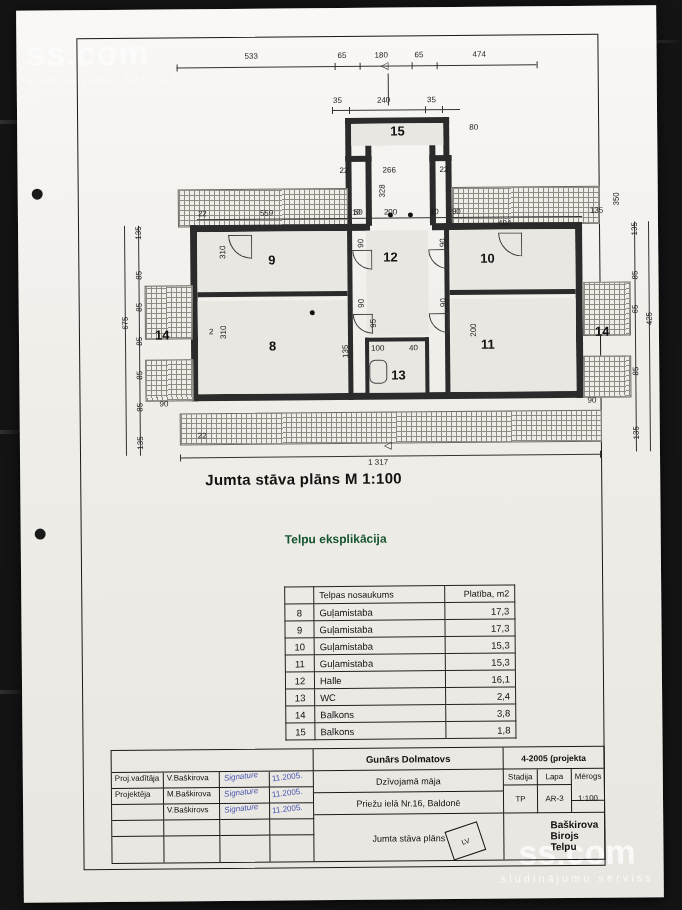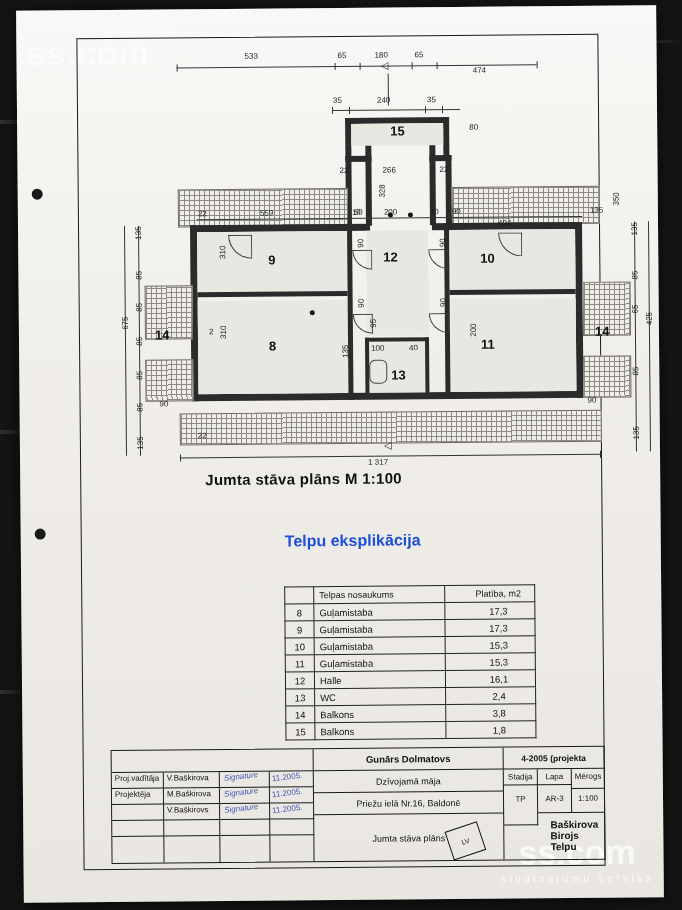--- a/index.html
+++ b/index.html
@@ -37,28 +37,28 @@
     background-color:#efedE8;border:1px solid #6d6a65;}
   .dim{position:absolute;font-size:8px;color:#1a1a1a;white-space:nowrap;}
   .dimv{position:absolute;font-size:8px;color:#1a1a1a;white-space:nowrap;transform:rotate(-90deg);transform-origin:left top;}
   .roomnum{position:absolute;font-size:13px;font-weight:bold;color:#111;}
   .dimline{position:absolute;background:#333;}
   .tick{position:absolute;width:1px;height:7px;background:#333;}
   .door{position:absolute;border:1px solid #3a3a3a;border-radius:0 0 0 100%;}
 
   
   .plan-title{position:absolute;font-size:15px;font-weight:bold;color:#111;letter-spacing:.3px;}
-  .expl-title{position:absolute;font-size:16px;font-weight:bold;color:#1d4ed8;}
+  .expl-title{position:absolute;font-size:12px;font-weight:bold;color:#14532d;}
 
   
   #expl{position:absolute;left:263px;top:578px;border-collapse:collapse;font-size:9.5px;color:#111;}
   #expl td,#expl th{border:1px solid #222;padding:1px 5px;font-weight:normal;text-align:left;height:14px;}
   #expl .c-no{width:18px;text-align:center;}
   #expl .c-name{width:120px;}
-  #expl .c-area{width:62px;text-align:center;padding-left:22px;}
+  #expl .c-area{width:62px;text-align:right;padding-left:2px;}
   #expl thead td{font-size:9px;}
 
   
   #tblock{position:absolute;left:88px;top:740px;width:492px;height:112px;border:1.3px solid #1a1a1a;font-size:8px;color:#111;}
   #tblock .cell{position:absolute;box-sizing:border-box;border-right:1px solid #1a1a1a;border-bottom:1px solid #1a1a1a;padding:1px 3px;overflow:hidden;}
   #tblock .nb{border-right:none;}
   #tblock .nbb{border-bottom:none;}
   .sig{position:absolute;color:#2d3ea8;font-size:8px;font-style:italic;transform:rotate(-6deg);opacity:.85;}
   .bold{font-weight:bold;}
   .cen{text-align:center;}
@@ -100,21 +100,21 @@
       <div class="tick" style="left:100px;top:25px;"></div>
       <div class="tick" style="left:258px;top:25px;"></div>
       <div class="tick" style="left:283px;top:25px;"></div>
       <div class="tick" style="left:335px;top:25px;"></div>
       <div class="tick" style="left:360px;top:25px;"></div>
       <div class="tick" style="left:460px;top:25px;"></div>
       <div class="dim" style="left:168px;top:13px;">533</div>
       <div class="dim" style="left:261px;top:13px;">65</div>
       <div class="dim" style="left:298px;top:13px;">180</div>
       <div class="dim" style="left:338px;top:13px;">65</div>
-      <div class="dim" style="left:396px;top:29px;">474</div>
+      <div class="dim" style="left:396px;top:13px;">474</div>
 
       <div class="dim" style="left:304px;top:22px;font-size:10px;">◁</div>
       <div class="dimline" style="left:311px;top:36px;width:1px;height:32px;"></div>
 
       <div class="dimline" style="left:255px;top:72px;width:128px;height:1px;"></div>
       <div class="tick" style="left:255px;top:69px;"></div>
       <div class="tick" style="left:272px;top:69px;"></div>
       <div class="tick" style="left:348px;top:69px;"></div>
       <div class="tick" style="left:365px;top:69px;"></div>
       <div class="dim" style="left:256px;top:58px;">35</div>
@@ -339,22 +339,22 @@
       <div class="sig" style="left:160px;top:55px;font-style:normal;">11.2005.</div>
 
       <div class="cell cen bold" style="left:202px;top:0;width:190px;height:22px;font-size:9.5px;line-height:20px;">Gunārs Dolmatovs</div>
       <div class="cell cen" style="left:202px;top:22px;width:190px;height:22px;font-size:9px;line-height:20px;">Dzīvojamā māja</div>
       <div class="cell cen" style="left:202px;top:44px;width:190px;height:22px;font-size:9px;line-height:20px;">Priežu ielā Nr.16, Baldonē</div>
       <div class="cell cen nbb" style="left:202px;top:66px;width:190px;height:46px;font-size:9px;line-height:46px;">Jumta stāva plāns</div>
 
       <div class="cell cen bold nb" style="left:392px;top:0;width:100px;height:22px;font-size:8.5px;line-height:20px;">4-2005 (projekta izmaiņas)</div>
       <div class="cell cen" style="left:392px;top:22px;width:34px;height:16px;line-height:14px;">Stadija</div>
       <div class="cell cen" style="left:426px;top:22px;width:34px;height:16px;line-height:14px;">Lapa</div>
-      <div class="cell cen nb" style="left:460px;top:22px;width:32px;height:20px;line-height:14px;">Mērogs</div>
-      <div class="cell cen" style="left:392px;top:38px;width:34px;height:40px;line-height:26px;">TP</div>
+      <div class="cell cen nb" style="left:460px;top:22px;width:32px;height:32px;line-height:14px;">Mērogs</div>
+      <div class="cell cen" style="left:392px;top:38px;width:34px;height:28px;line-height:26px;">TP</div>
       <div class="cell cen" style="left:426px;top:38px;width:34px;height:28px;line-height:26px;">AR-3</div>
       <div class="cell cen nb" style="left:460px;top:38px;width:32px;height:28px;line-height:26px;">1:100</div>
       <div class="cell nb nbb" style="left:392px;top:66px;width:100px;height:46px;"></div>
 
       <div class="stamp">LV</div>
 
       <div class="logo">
         <div>Baškirova</div>
         <div>Birojs</div>
         <div>Telpu</div>

